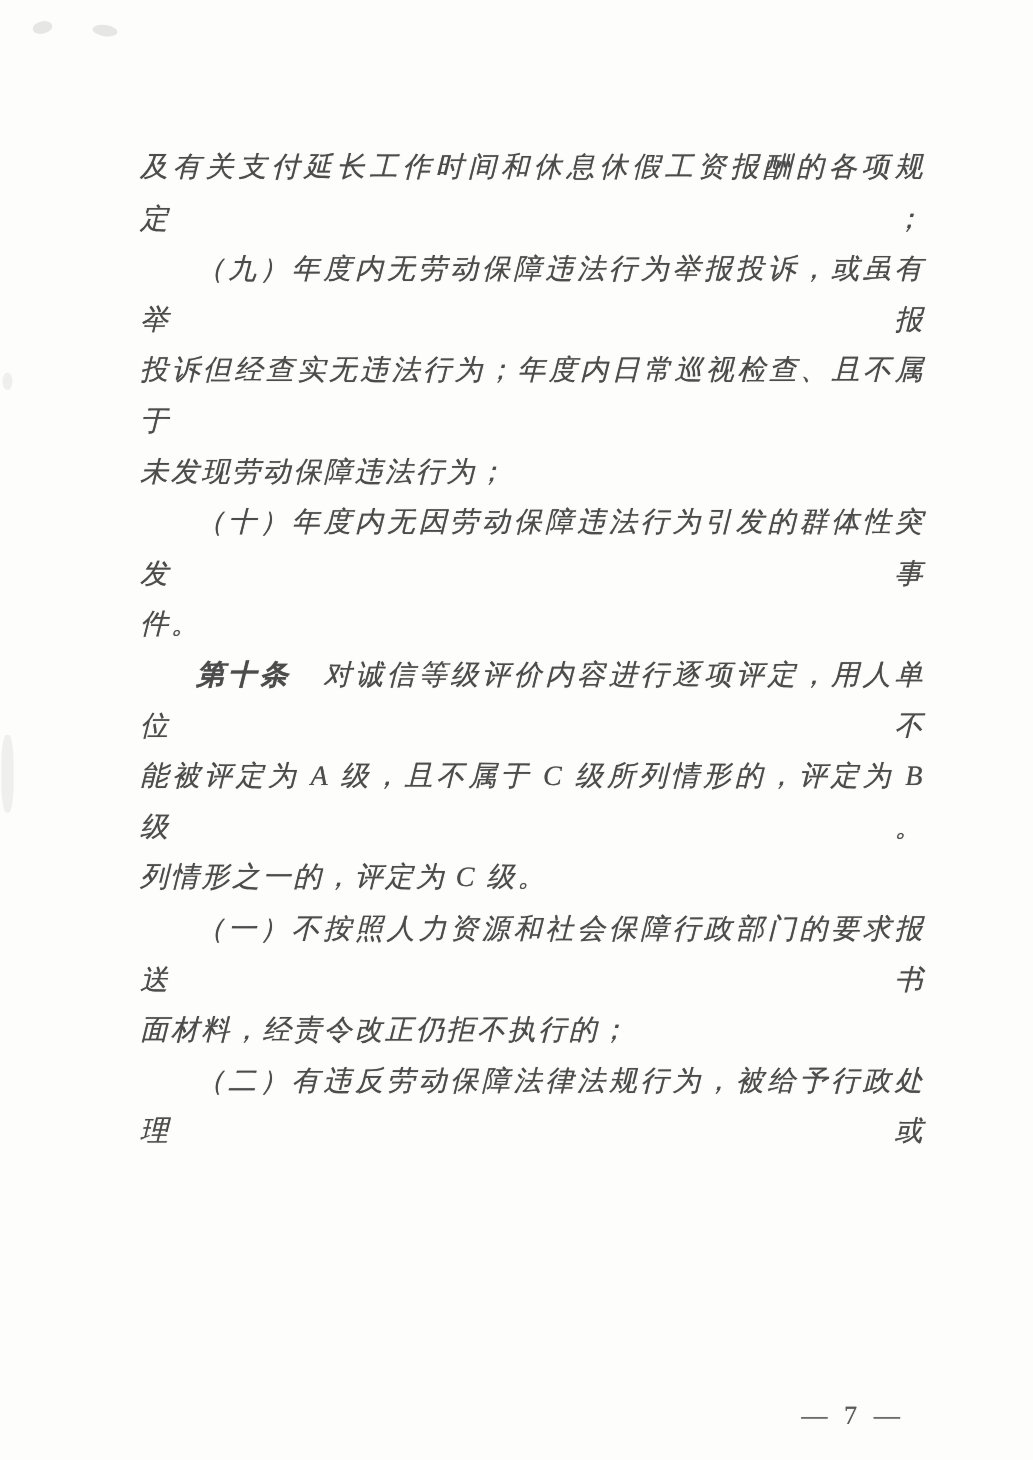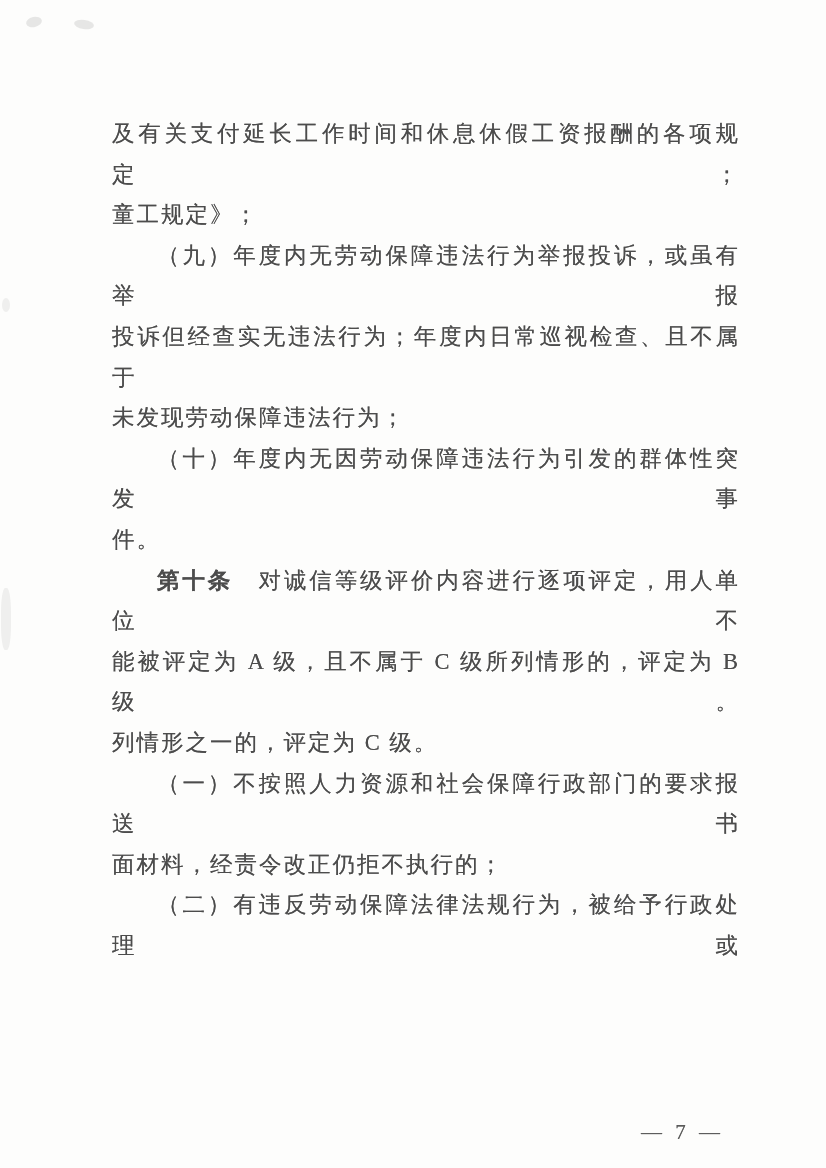--- a/index.html
+++ b/index.html
@@ -12,20 +12,21 @@
     font-family:"Liberation Serif","DejaVu Serif",serif;
     color:#4c4c4c;
   }
   .textblock{
     position:absolute;
     left:112px;top:114px;width:628px;
     font-size:22.5px;
     line-height:40.6px;
     letter-spacing:2px;
     text-shadow:0 0 0.6px rgba(80,80,80,0.75);
+    font-style:italic;
   }
   .line{margin:0;text-align:justify;}
   .jfull{text-align-last:justify;}
   .ind{text-indent:2em;}
   .b{font-weight:bold;}
   .pagenum{
     position:absolute;
     right:102px;top:1120px;
     font-size:21px;
     letter-spacing:4px;
@@ -44,21 +45,20 @@
 
 <div class="page">
 
   <div class="spk spk1"></div>
   <div class="spk spk2"></div>
   <div class="spk spk3"></div>
   <div class="spk spk4"></div>
 
   <div class="textblock">
     <p class="line jfull">及有关支付延长工作时间和休息休假工资报酬的各项规定；</p>
-    <p class="line">童工规定》；</p>
     <p class="line ind jfull">（九）年度内无劳动保障违法行为举报投诉，或虽有举报</p>
     <p class="line jfull">投诉但经查实无违法行为；年度内日常巡视检查、且不属于</p>
     <p class="line">未发现劳动保障违法行为；</p>
     <p class="line ind jfull">（十）年度内无因劳动保障违法行为引发的群体性突发事</p>
     <p class="line">件。</p>
     <p class="line ind jfull">
       <span class="b">第十条</span><span>　对诚信等级评价内容进行逐项评定，用人单位不</span>
     </p>
     <p class="line jfull">能被评定为 A 级，且不属于 C 级所列情形的，评定为 B 级。</p>
     <p class="line">列情形之一的，评定为 C 级。</p>

